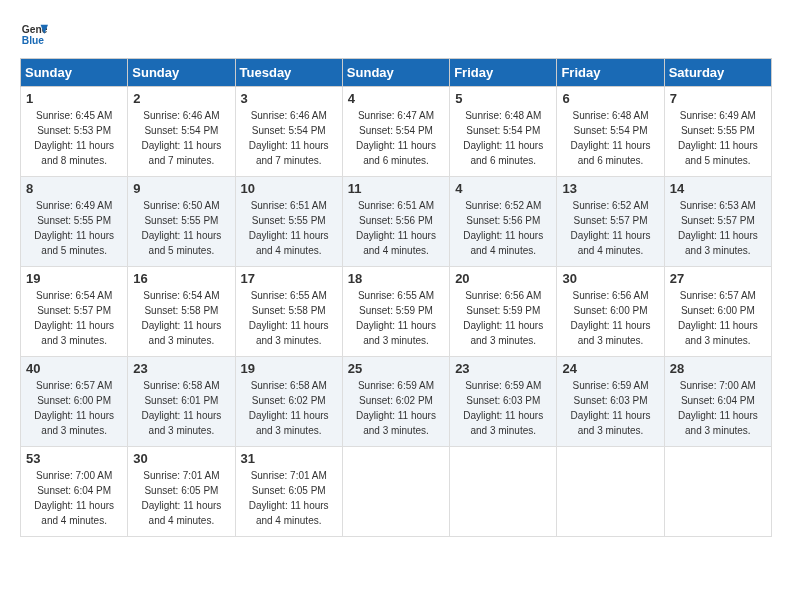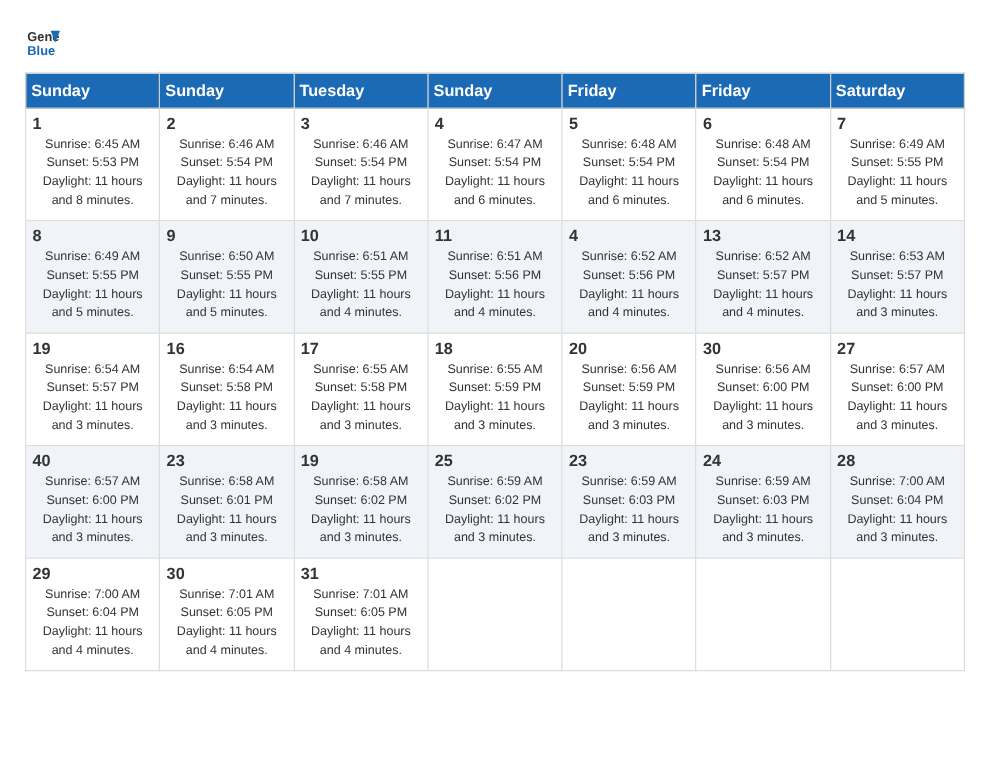--- a/index.html
+++ b/index.html
@@ -224,21 +224,21 @@
           <span class="day-num">24</span>
         <div class="day-info">Sunrise: 6:59 AM<br>Sunset: 6:03 PM<br>Daylight: 11 hours and 3 minutes.</div>
         </td>
         <td>
           <span class="day-num">28</span>
         <div class="day-info">Sunrise: 7:00 AM<br>Sunset: 6:04 PM<br>Daylight: 11 hours and 3 minutes.</div>
         </td>
       </tr>
       <tr>
         <td>
-          <span class="day-num">29</span>
+          <span class="day-num">53</span>
         <div class="day-info">Sunrise: 7:00 AM<br>Sunset: 6:04 PM<br>Daylight: 11 hours and 4 minutes.</div>
         </td>
         <td>
           <span class="day-num">30</span>
         <div class="day-info">Sunrise: 7:01 AM<br>Sunset: 6:05 PM<br>Daylight: 11 hours and 4 minutes.</div>
         </td>
         <td>
           <span class="day-num">31</span>
         <div class="day-info">Sunrise: 7:01 AM<br>Sunset: 6:05 PM<br>Daylight: 11 hours and 4 minutes.</div>
         </td>

